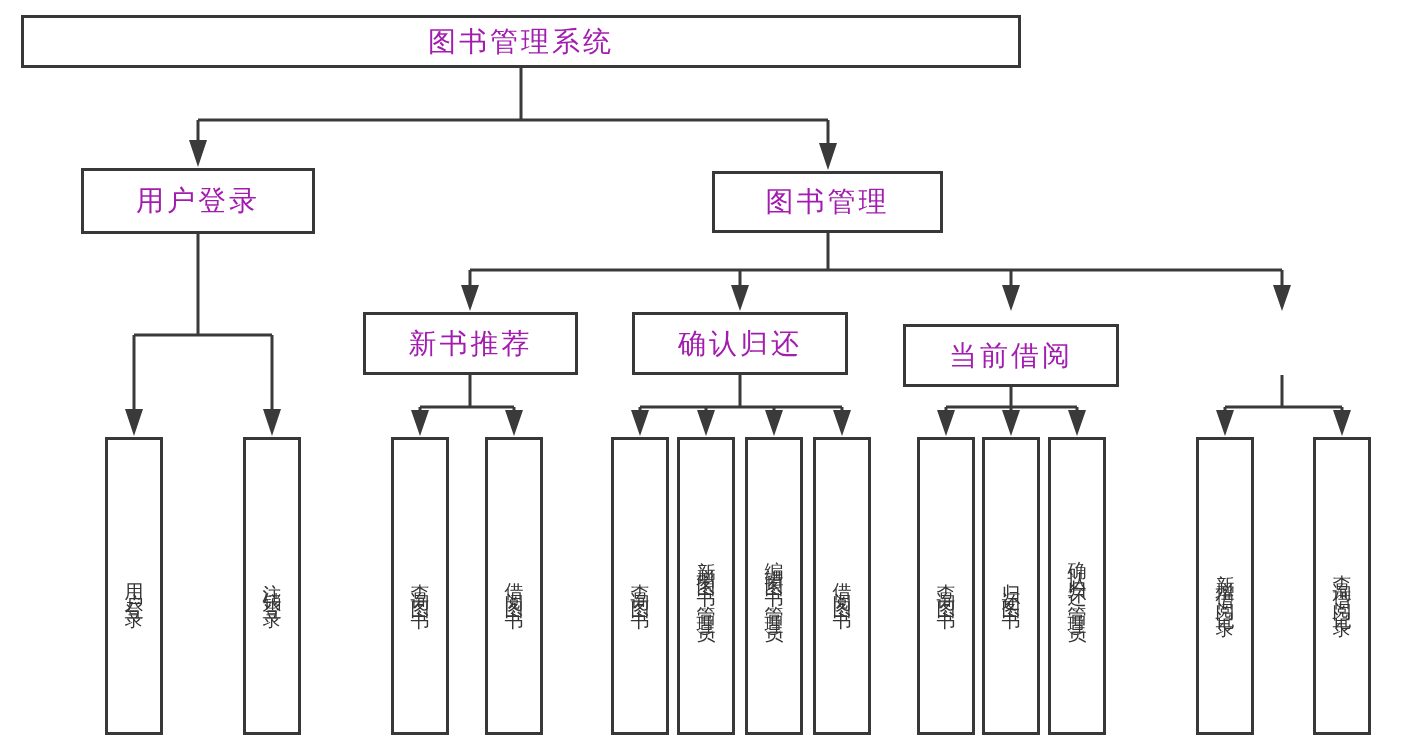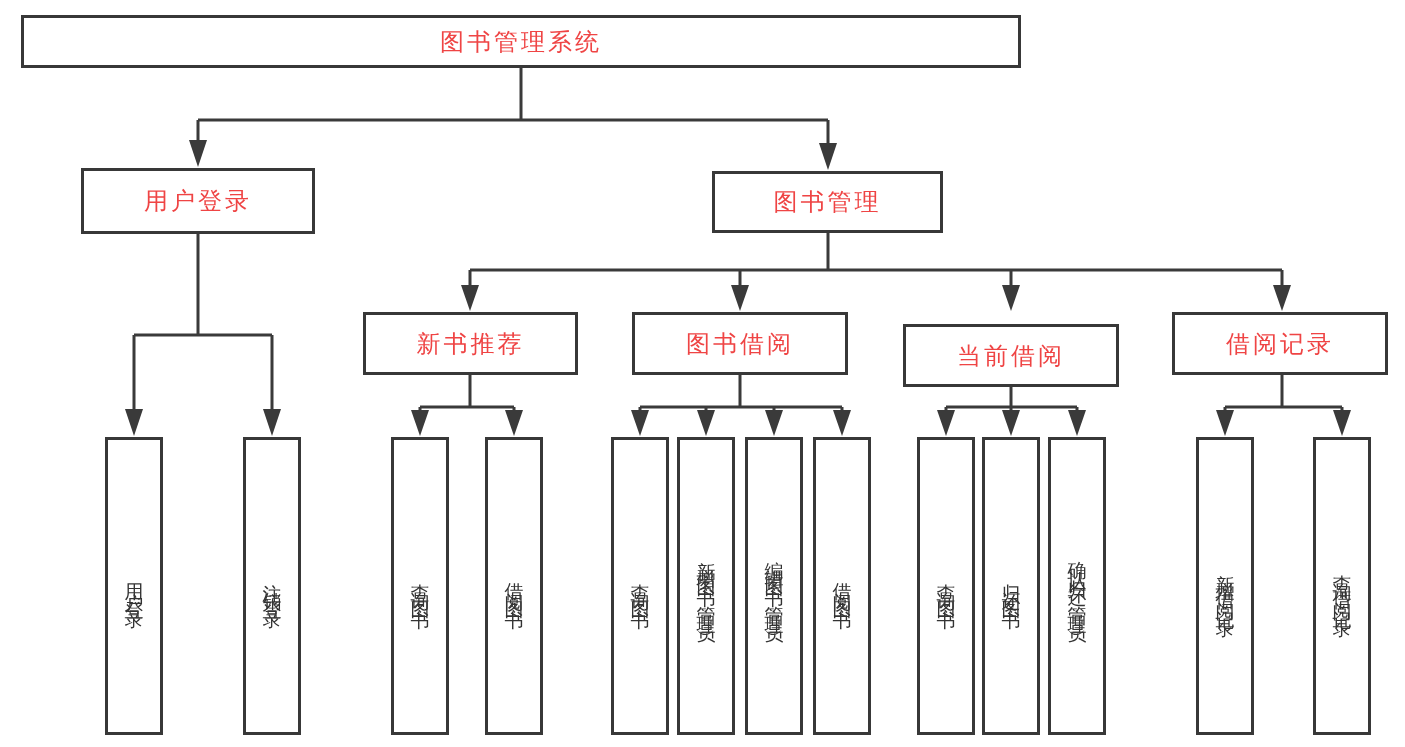--- a/index.html
+++ b/index.html
@@ -25,22 +25,22 @@
   .ln { stroke: #3a3a3a; stroke-width: 3; fill: none; }
   .ar { fill: #3a3a3a; stroke: none; }
   .node {
     position: absolute;
     box-sizing: border-box;
     background: #ffffff;
     border: 3px solid #383838;
     display: flex;
     align-items: center;
     justify-content: center;
-    color: #ef4444;
-    font-size: 24px;
+    color: #a21caf;
+    font-size: 28px;
     letter-spacing: 3px;
     z-index: 1;
     white-space: nowrap;
   }
   .leaf {
     position: absolute;
     box-sizing: border-box;
     top: 437px;
     width: 58px;
     height: 298px;
@@ -138,28 +138,25 @@
     <span>用户登录</span>
   </div>
   <div class="node lvl3" id="node-newbook">
     <span>新书推荐</span>
   </div>
 
   <div class="node" id="node-book">
     <span>图书管理</span>
   </div>
   <div class="node lvl3" id="node-borrow">
-    <span>图书借阅</span>
+    <span>确认归还</span>
   </div>
   <div class="node lvl3" id="node-current">
     <span>当前借阅</span>
   </div>
-  <div class="node lvl3" id="node-record">
-    <span>借阅记录</span>
-  </div>
 
   <div class="leaf" id="leaf-user-login">
     <span>用户登录</span>
   </div>
   <div class="leaf" id="leaf-user-logout">
     <span>注销登录</span>
   </div>
 
   <div class="leaf" id="leaf-nb-query">
     <span>查询图书</span>

